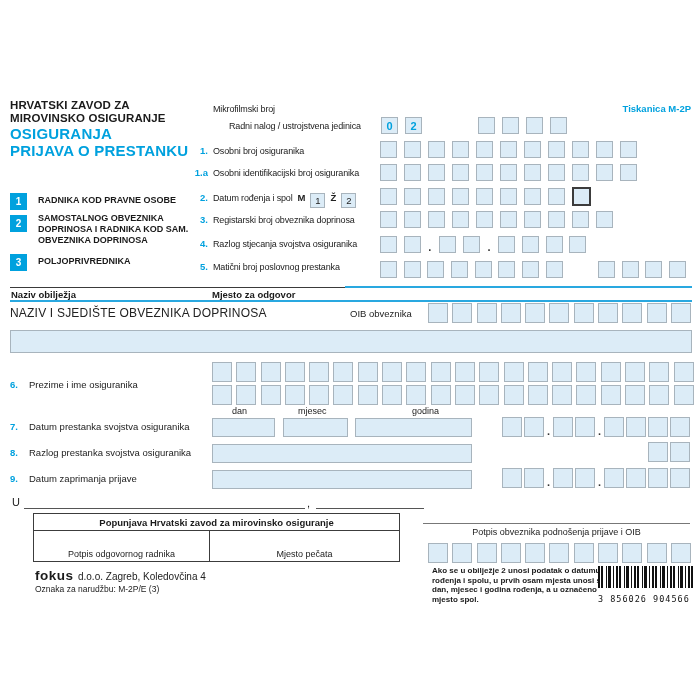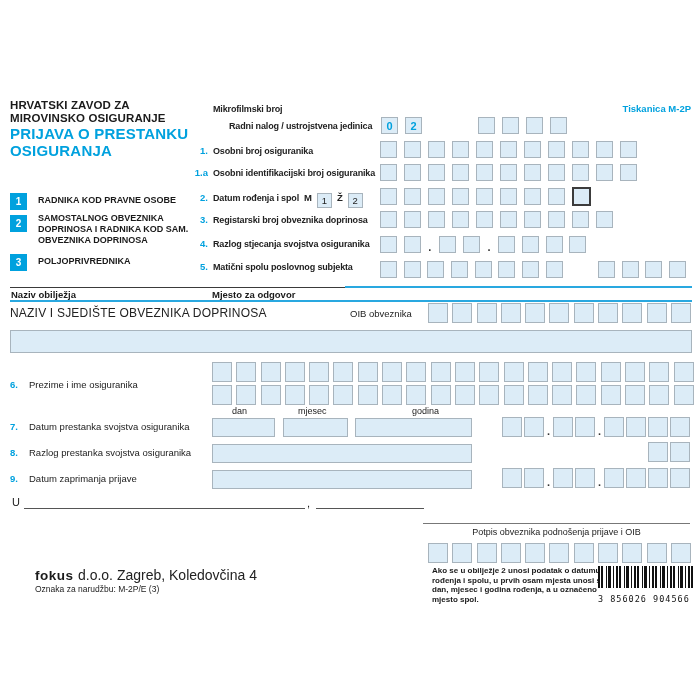--- a/index.html
+++ b/index.html
@@ -10,21 +10,21 @@
   .org{font-weight:bold;font-size:11.5px;line-height:13px;letter-spacing:.1px;color:#1a1a1a;}
   .title{font-weight:bold;font-size:15px;line-height:16.5px;color:#00a1de;letter-spacing:.2px;}
   .formcode{font-weight:bold;font-size:9.5px;color:#00a1de;}
   
   .badge{display:inline-flex;align-items:center;justify-content:center;width:17px;height:17px;
          background:#00a1de;color:#fff;font-weight:bold;font-size:10px;}
   .typ-label{font-weight:bold;font-size:9px;line-height:11px;color:#1a1a1a;}
   
   .fl{position:absolute;display:flex;gap:5px;align-items:baseline;white-space:nowrap;}
   .fn{display:inline-block;width:18px;text-align:right;color:#00a1de;font-weight:bold;font-size:9.5px;}
-  .ft{font-size:9px;letter-spacing:-0.15px;color:#222;font-weight:bold;}
+  .ft{font-size:9px;letter-spacing:-0.15px;color:#222;}
   .mz{font-weight:bold;font-size:9.5px;color:#222;}
   .mini-bx{display:inline-flex;align-items:center;justify-content:center;width:15px;height:15px;
            background:#dcecf7;border:1px solid #a8b4bd;font-size:9.5px;color:#222;vertical-align:middle;
            position:relative;top:3px;box-sizing:border-box;}
   
   .bg{position:absolute;display:flex;}
   .bx{background:#dcecf7;border:1px solid #a8b4bd;box-sizing:border-box;display:flex;
       align-items:center;justify-content:center;}
   .sz17{gap:7px;} .sz17 .bx{width:17px;height:17px;}
   .sz17b{gap:6.7px;} .sz17b .bx{width:17px;height:17px;}
@@ -52,41 +52,41 @@
   .office{position:absolute;border:1.5px solid #3c3c3c;box-sizing:border-box;background:#fff;}
   .office-head{border-bottom:1px solid #3c3c3c;font-weight:bold;font-size:9.5px;
                text-align:center;padding:3px 0 2px 0;color:#1a1a1a;}
   .office-body{display:flex;height:31px;}
   .office-cell{display:flex;align-items:flex-end;justify-content:center;font-size:9px;
                color:#222;padding-bottom:3px;box-sizing:border-box;}
   .office-div{width:1px;background:#3c3c3c;}
   .sig-label{position:absolute;text-align:center;font-size:9px;color:#222;}
   .note{position:absolute;font-weight:bold;font-size:8px;line-height:9.5px;color:#1a1a1a;}
   .pub-logo{font-weight:bold;font-size:13.5px;letter-spacing:.5px;color:#1a1a1a;}
-  .pub-addr{font-size:14px;color:#222;}
+  .pub-addr{font-size:10px;color:#222;}
   .pub-order{font-size:8.5px;color:#222;}
   .barcode{position:absolute;width:96px;}
   .bars{height:22px;background:repeating-linear-gradient(90deg,
         #111 0 2px,#fff 2px 3px,#111 3px 5px,#fff 5px 8px,#111 8px 9px,#fff 9px 10px,
         #111 10px 13px,#fff 13px 15px,#111 15px 16px,#fff 16px 18px);}
   .bar-digits{position:relative;margin-top:-4px;background:#fff;display:inline-block;
               font-family:"DejaVu Sans Mono", monospace;font-size:8.5px;letter-spacing:1px;color:#111;}
 </style>
 </head>
 <body>
 
 <div class="page">
 
   <div class="abs org" style="left:10px;top:99px;">
     <div>HRVATSKI ZAVOD ZA</div>
     <div>MIROVINSKO OSIGURANJE</div>
   </div>
   <div class="abs title" style="left:10px;top:126px;">
+    <div>OSIGURANJA</div>
     <div>PRIJAVA O PRESTANKU</div>
-    <div>OSIGURANJA</div>
   </div>
   <div class="abs formcode" style="right:9px;top:103px;">Tiskanica M-2P</div>
 
   <div class="abs" style="left:10px;top:191px;">
     <span class="badge">1</span>
   </div>
   <div class="abs typ-label" style="left:38px;top:195px;width:170px;">RADNIKA KOD PRAVNE OSOBE</div>
 
   <div class="abs" style="left:10px;top:213px;">
     <span class="badge">2</span>
@@ -120,21 +120,21 @@
   <div class="fl" style="left:190px;top:214px;">
     <span class="fn">3.</span>
     <span class="ft">Registarski broj obveznika doprinosa</span>
   </div>
   <div class="fl" style="left:190px;top:238px;">
     <span class="fn">4.</span>
     <span class="ft">Razlog stjecanja svojstva osiguranika</span>
   </div>
   <div class="fl" style="left:190px;top:261px;">
     <span class="fn">5.</span>
-    <span class="ft">Matični spolu poslovnog subjekta</span>
+    <span class="ft">Matični broj poslovnog prestanka</span>
   </div>
 
   <div class="bg sz17" style="left:381px;top:117px;">
       <span class="bx bx-val">0</span>
       <span class="bx bx-val">2</span>
     </div>
   <div class="bg sz17" style="left:478px;top:117px;">
       <span class="bx"></span>
       <span class="bx"></span>
       <span class="bx"></span>
@@ -340,20 +340,28 @@
       <span class="bx"></span>
       <span class="bx"></span>
       <span class="bx"></span>
     </div>
 
   <div class="abs" style="left:12px;top:496px;font-size:11px;">U</div>
   <div class="uline" style="left:24px;top:508px;width:281px;"></div>
   <div class="abs" style="left:307px;top:497px;font-size:11px;">,</div>
   <div class="uline" style="left:316px;top:508px;width:108px;"></div>
 
+  <div class="office" style="left:33px;top:513px;width:367px;height:49px;">
+    <div class="office-head">Popunjava Hrvatski zavod za mirovinsko osiguranje</div>
+    <div class="office-body">
+      <div class="office-cell" style="width:175px;">Potpis odgovornog radnika</div>
+      <div class="office-div"></div>
+      <div class="office-cell" style="flex:1;">Mjesto pečata</div>
+    </div>
+  </div>
 
   <div class="uline" style="left:423px;top:523px;width:267px;background:#777;"></div>
   <div class="sig-label" style="left:423px;top:527px;width:267px;">Potpis obveznika podnošenja prijave i OIB</div>
   <div class="bg sz20" style="left:428px;top:543px;">
       <span class="bx"></span>
       <span class="bx"></span>
       <span class="bx"></span>
       <span class="bx"></span>
       <span class="bx"></span>
       <span class="bx"></span>

